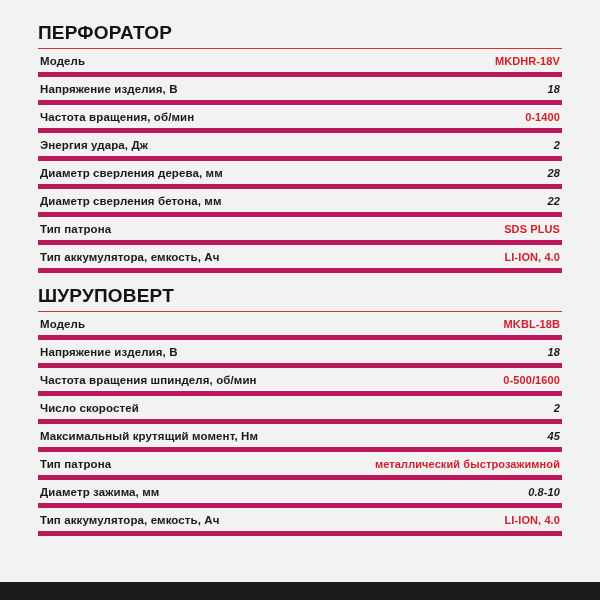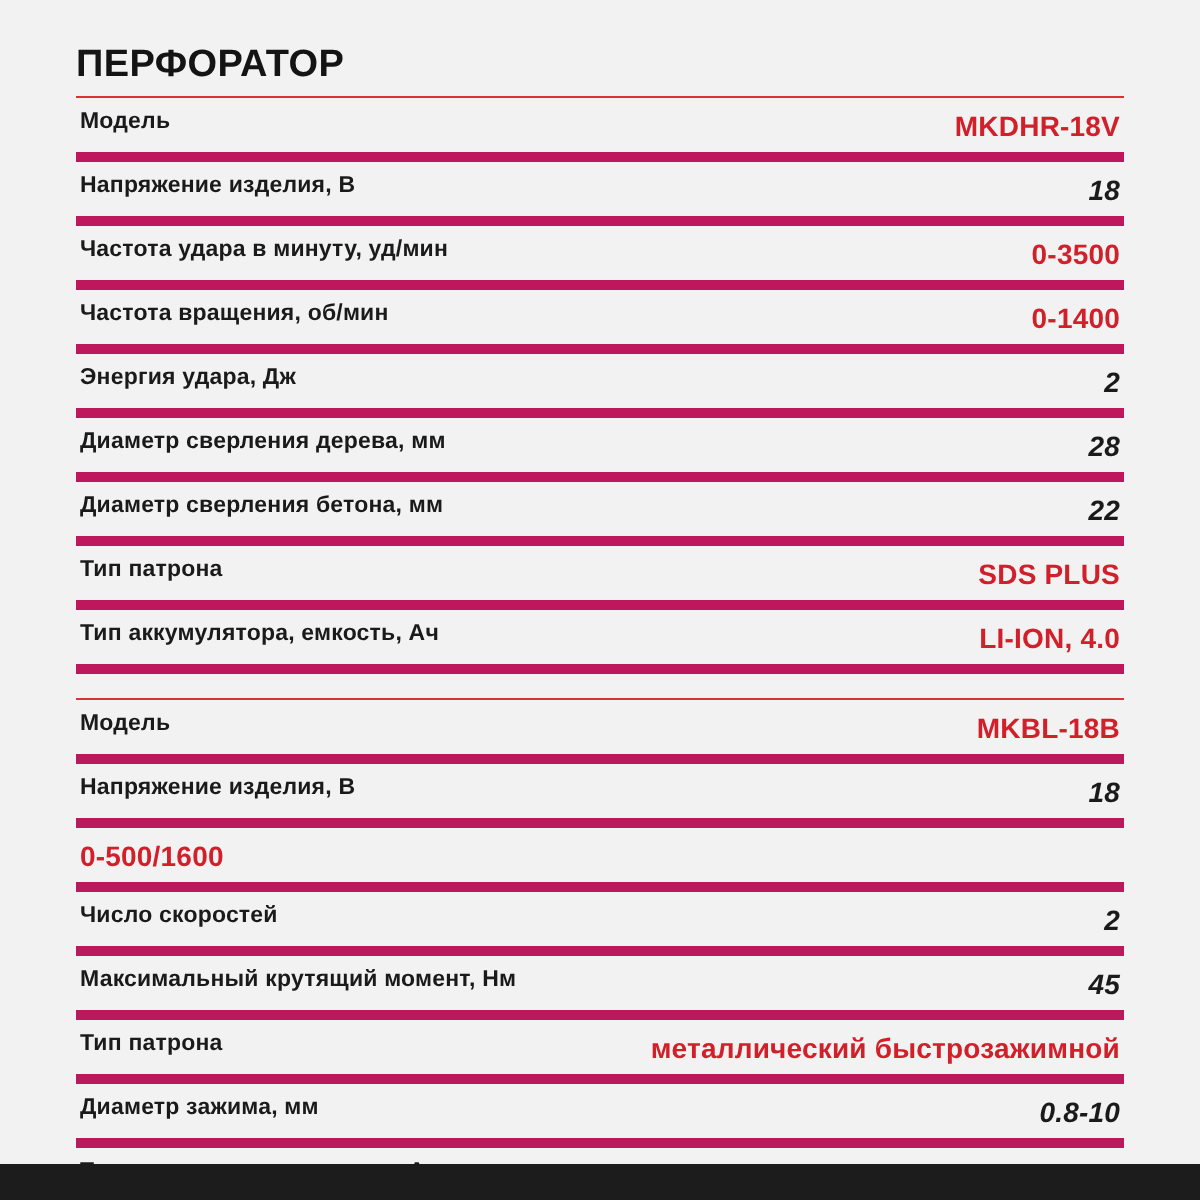--- a/index.html
+++ b/index.html
@@ -59,21 +59,21 @@
     border-top: 1px solid #d93232;
   }
   .row .label {
     font-size: 11.5px;
     font-weight: bold;
     color: #1a1a1a;
     letter-spacing: 0.1px;
     white-space: nowrap;
   }
   .row .value {
-    font-size: 14px;
+    font-size: 11px;
     font-weight: bold;
     color: #d1202a;
     text-align: right;
     letter-spacing: 0.1px;
     white-space: nowrap;
   }
   .row .value.dark {
     color: #1a1a1a;
     font-style: italic;
   }
@@ -99,24 +99,20 @@
 
         <div class="row">
           <span class="label">Модель</span>
           <span class="value">MKDHR-18V</span>
         </div>
         <div class="row">
           <span class="label">Напряжение изделия, В</span>
           <span class="value dark">18</span>
         </div>
         <div class="row">
-          <span class="label">Частота удара в минуту, уд/мин</span>
-          <span class="value">0-3500</span>
-        </div>
-        <div class="row">
           <span class="label">Частота вращения, об/мин</span>
           <span class="value">0-1400</span>
         </div>
         <div class="row">
           <span class="label">Энергия удара, Дж</span>
           <span class="value dark">2</span>
         </div>
         <div class="row">
           <span class="label">Диаметр сверления дерева, мм</span>
           <span class="value dark">28</span>
@@ -131,31 +127,33 @@
         </div>
         <div class="row">
           <span class="label">Тип аккумулятора, емкость, Ач</span>
           <span class="value">LI-ION, 4.0</span>
         </div>
 
       </div>
     </div>
 
     <div class="section">
+      <div class="section-title">ШУРУПОВЕРТ</div>
       <div class="rows">
 
         <div class="row">
           <span class="label">Модель</span>
           <span class="value">MKBL-18B</span>
         </div>
         <div class="row">
           <span class="label">Напряжение изделия, В</span>
           <span class="value dark">18</span>
         </div>
         <div class="row">
+          <span class="label">Частота вращения шпинделя, об/мин</span>
           <span class="value">0-500/1600</span>
         </div>
         <div class="row">
           <span class="label">Число скоростей</span>
           <span class="value dark">2</span>
         </div>
         <div class="row">
           <span class="label">Максимальный крутящий момент, Нм</span>
           <span class="value dark">45</span>
         </div>

